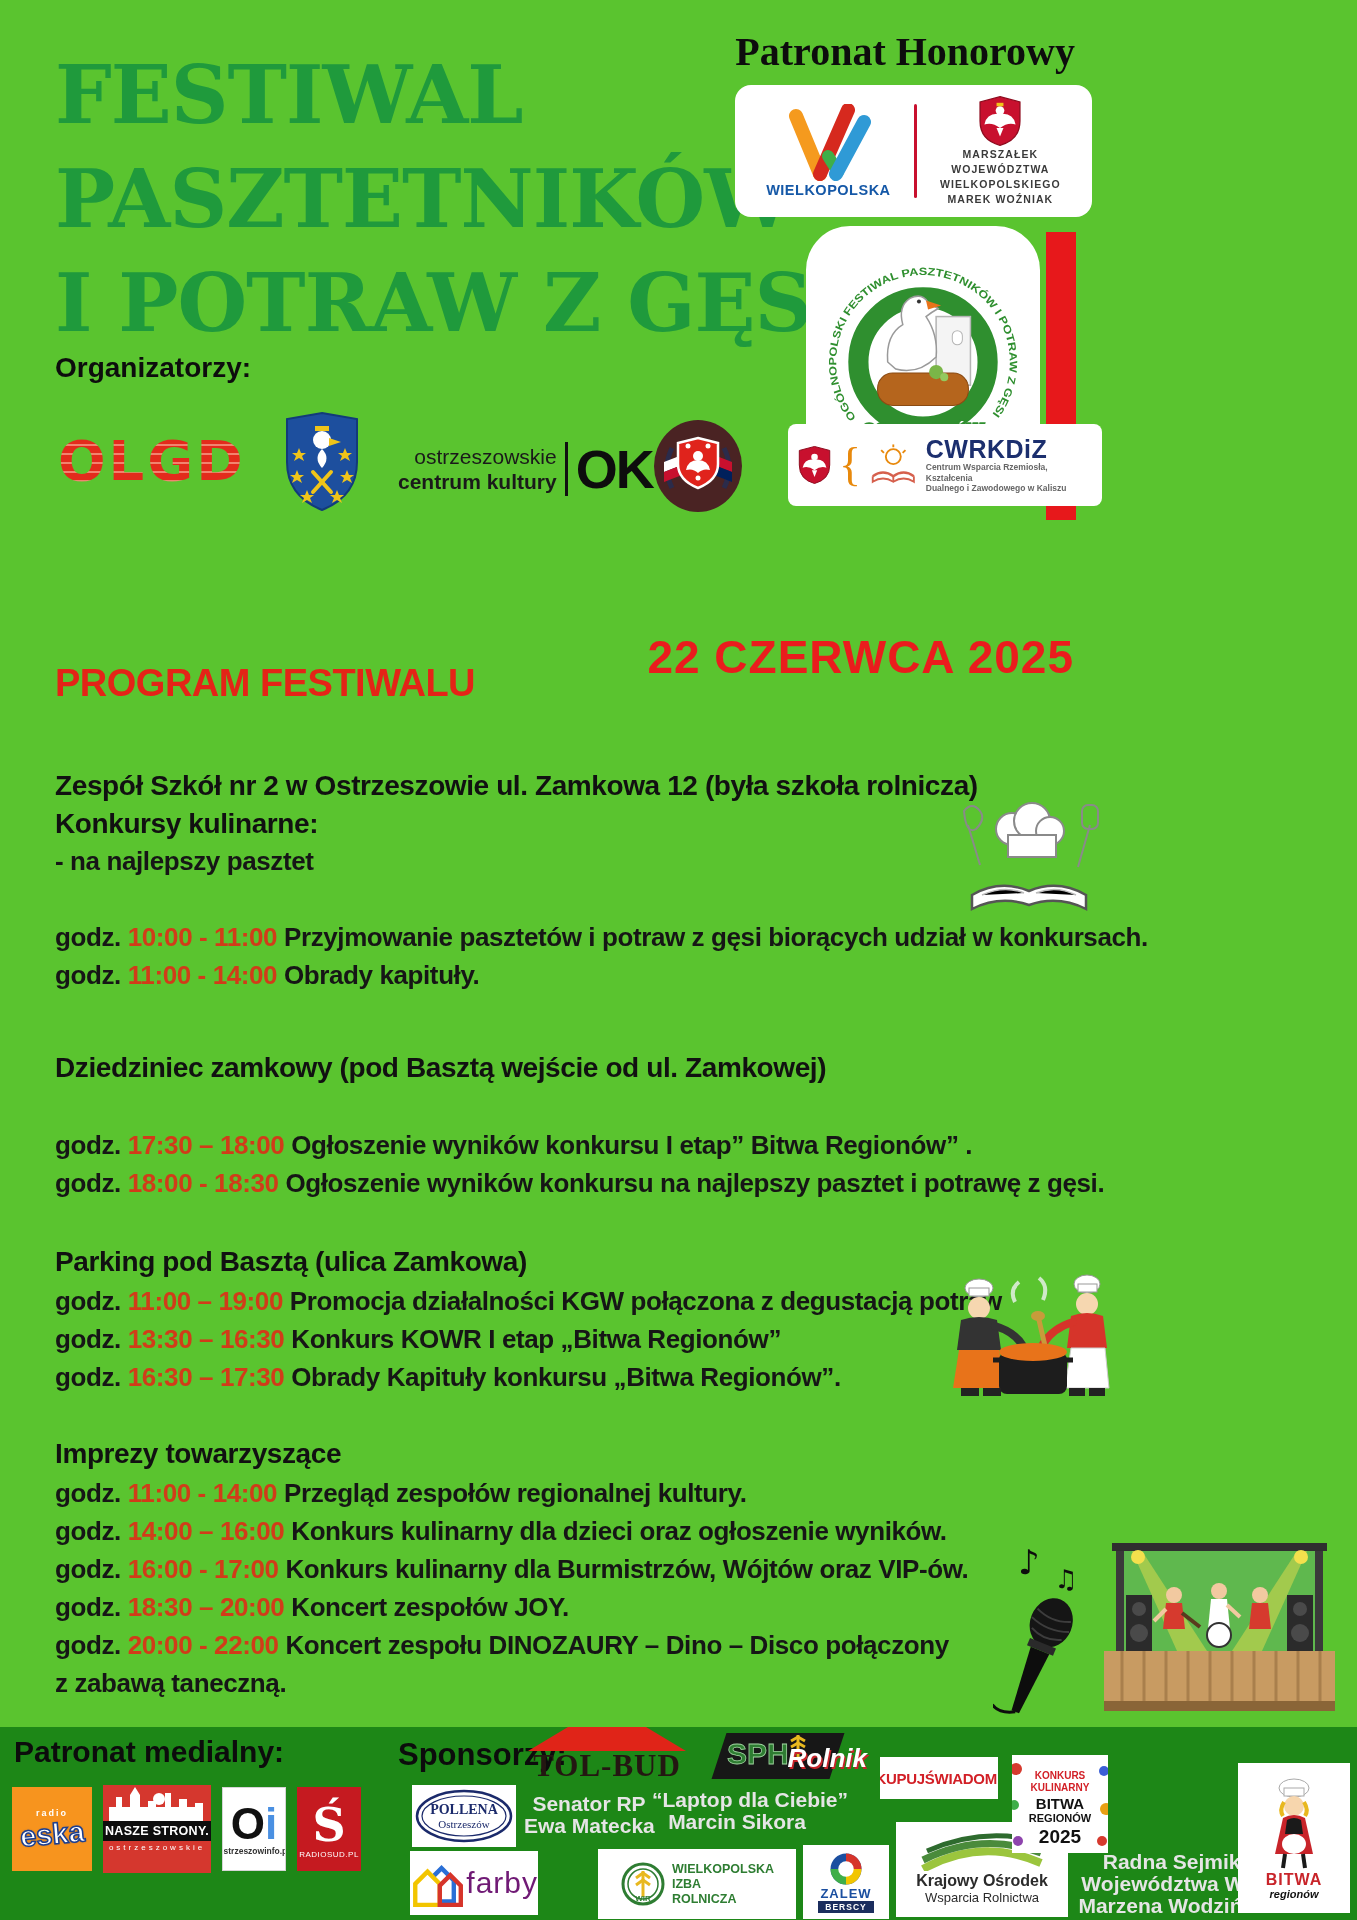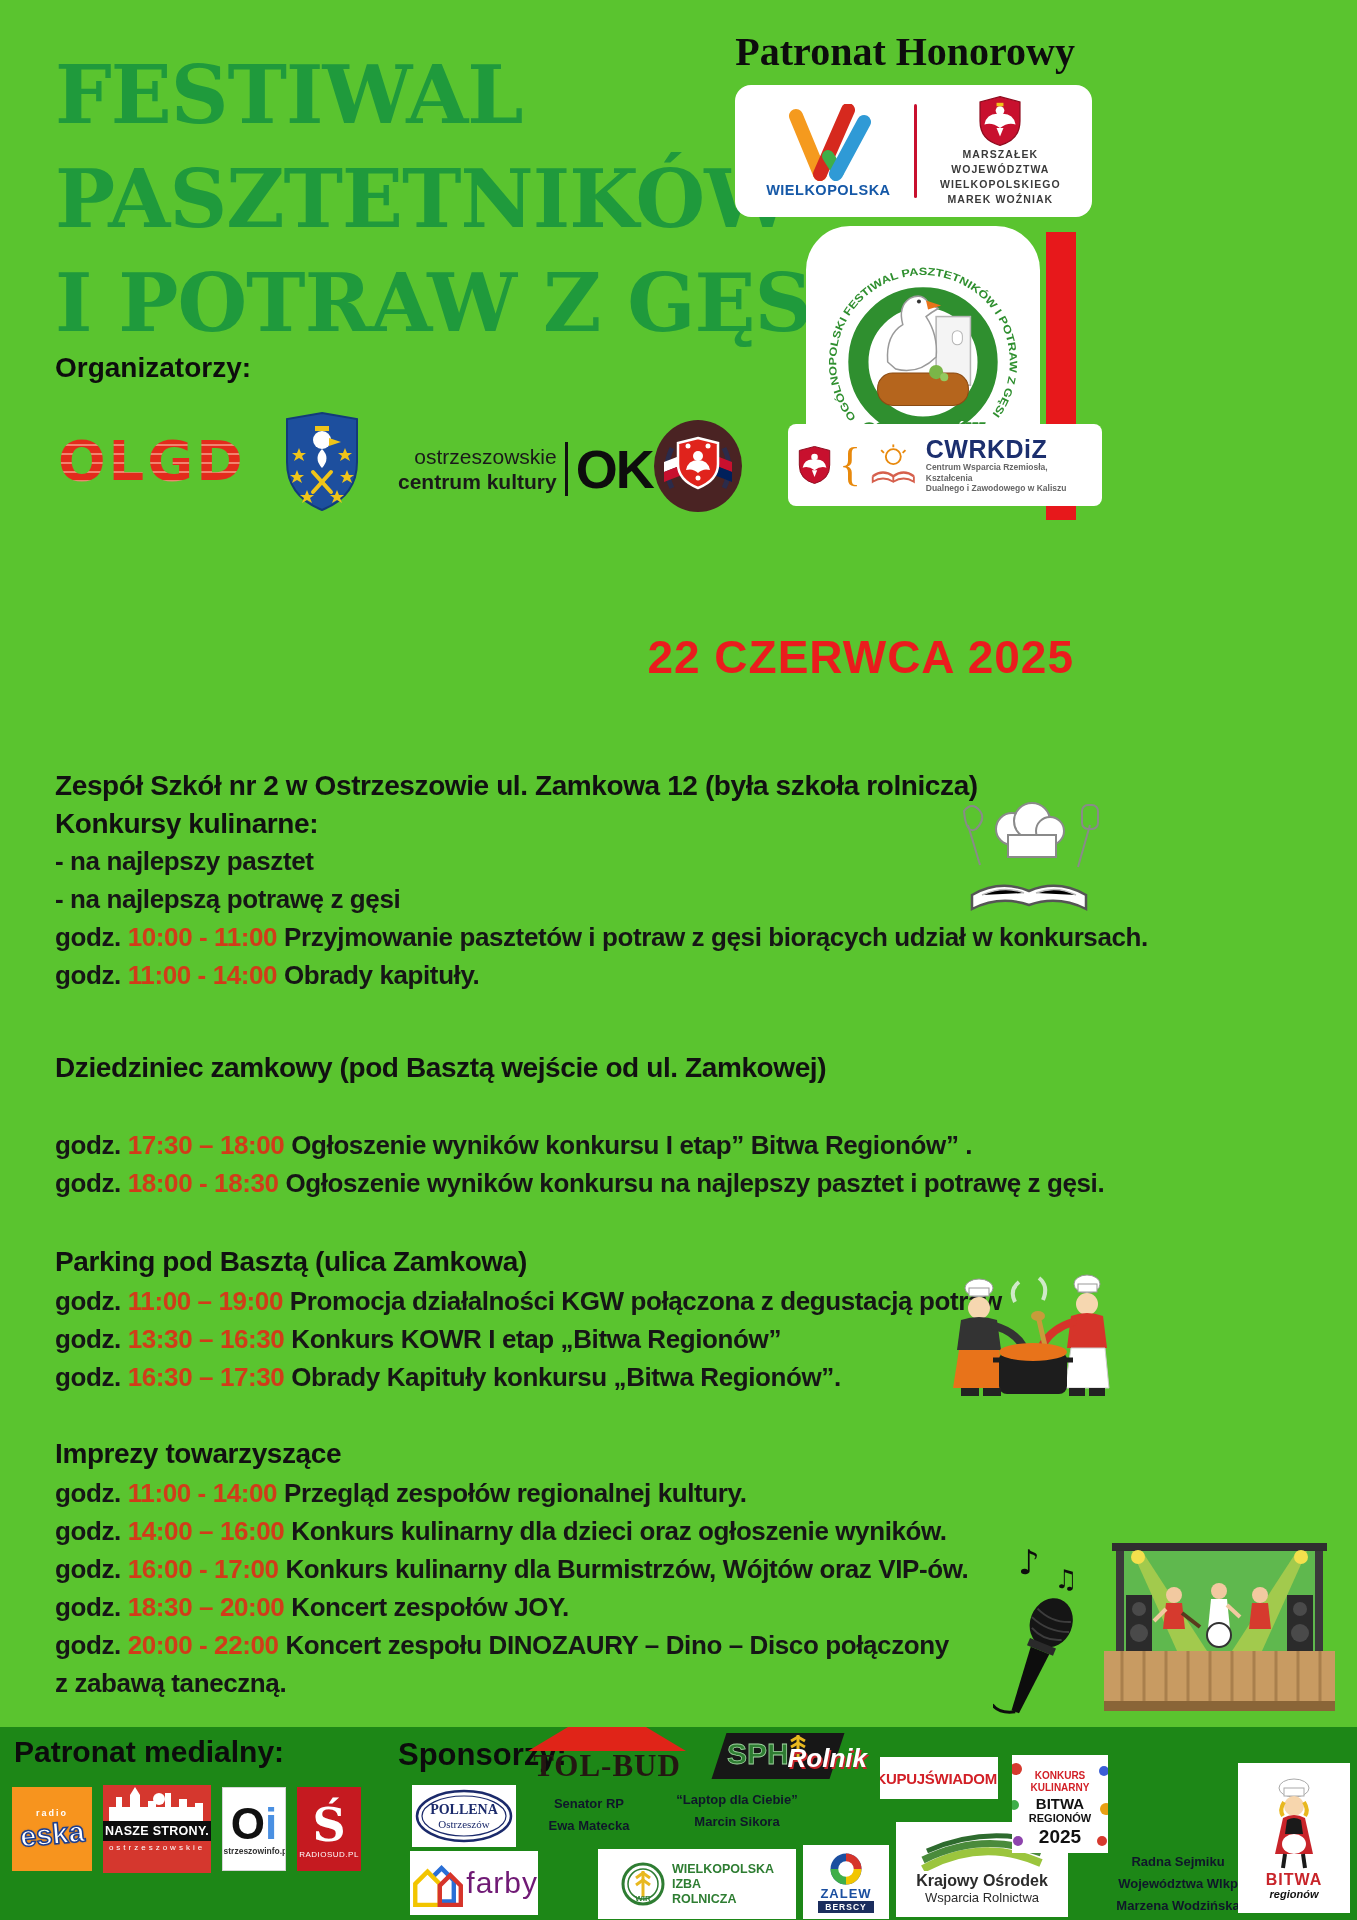--- a/index.html
+++ b/index.html
@@ -41,21 +41,21 @@
 .oi .site{font-size:8.5px;font-weight:bold;color:#333}
 .rsud{background:#c51a20}
 .rsud .s{font-family:"DejaVu Serif",serif;font-size:46px;font-weight:bold;color:#fff;line-height:50px}
 .rsud .nm{font-size:8px;color:#fff;letter-spacing:.5px}
 .tolbud{display:flex;flex-direction:column;align-items:center}
 .tolbud .nm{font-family:"Liberation Serif",serif;font-size:31px;font-weight:bold;color:#241712;letter-spacing:1px;line-height:30px}
 .sph{position:absolute}
 .sph .bg{position:absolute;left:4px;top:4px;width:118px;height:46px;background:#171717;transform:skewX(-18deg)}
 .sph .sphtx{position:absolute;left:12px;top:8px;font-size:30px;font-weight:800;color:#2e7d32;-webkit-text-stroke:.8px #9fd59f}
 .sph .rol{position:absolute;right:0;top:14px;font-size:26px;font-weight:800;font-style:italic;color:#fff;text-shadow:1.5px 1.5px 0 #c8242a}
-.txtblock{position:absolute;text-align:center;font-weight:bold;color:#0f172a;font-size:13px;line-height:22px;white-space:nowrap}
+.txtblock{position:absolute;text-align:center;font-weight:bold;color:#e5e5e5;font-size:21px;line-height:22px;white-space:nowrap}
 .kupuj{color:#d21f26;font-weight:800;font-size:15px;letter-spacing:-.3px}
 .farbytx{font-size:30px;color:#701a75;letter-spacing:1px}
 .wir{flex-direction:row;gap:6px}
 .wirtx{font-size:12.5px;font-weight:800;color:#2e7d32;line-height:15px}
 .zalew .nm{font-size:13px;font-weight:800;color:#1b4fa0;letter-spacing:1px}
 .zalew .sub{background:#1b2e5e;color:#fff;font-size:8.5px;font-weight:bold;padding:1px 7px;letter-spacing:1px}
 .kowr .t1{font-size:16px;color:#2b2b2b;font-weight:600;line-height:19px}
 .kowr .t2{font-size:13px;color:#2b2b2b;line-height:16px}
 .pollena{justify-content:center}
 .b25name{font-weight:800}
@@ -193,25 +193,25 @@
       <line x1="26" y1="34" x2="26" y2="40" stroke="#d6604d" stroke-width="2"></line>
     </svg>
     <div>
       <div class="cwrname">CWRKDiZ</div>
       <div class="cwrsub">Centrum Wsparcia Rzemiosła, Kształcenia</div>
       <div class="cwrsub">Dualnego i Zawodowego w Kaliszu</div>
     </div>
   </div>
 
   <div class="abs date-red" style="right:283px;top:630px">22 CZERWCA 2025</div>
+  <div class="abs program-head" style="left:55px;top:662px">PROGRAM FESTIWALU</div>
 
   <div class="abs sechead" style="left:55px;top:770px">Zespół Szkół nr 2 w Ostrzeszowie ul. Zamkowa 12  (była szkoła rolnicza)</div>
   <div class="abs sechead" style="left:55px;top:808px">Konkursy kulinarne:</div>
   <div class="abs sched" style="left:55px;top:846px">- na najlepszy pasztet</div>
-  <div class="abs sched" style="left:55px;top:884px">- na najlepszą potrawę z gęsi</div>
   <div class="abs sched" style="left:55px;top:922px"><span>godz.</span> <span class="time">10:00 - 11:00</span> <span>Przyjmowanie pasztetów i potraw z gęsi biorących udział w konkursach.</span></div>
   <div class="abs sched" style="left:55px;top:960px"><span>godz.</span> <span class="time">11:00 - 14:00</span> <span>Obrady kapituły.</span></div>
 
   <svg class="abs" style="left:950px;top:795px" width="158" height="128" viewBox="0 0 158 128">
     <g stroke="#8a8a8a" stroke-width="2" fill="none">
       <line x1="18" y1="30" x2="30" y2="70"></line>
         <path d="M14,16 Q22,6 30,16 Q36,24 26,34 Q16,40 14,16 Z"></path>
       <line x1="140" y1="30" x2="128" y2="72"></line>
         <rect x="132" y="10" width="16" height="24" rx="6"></rect>
     </g>

